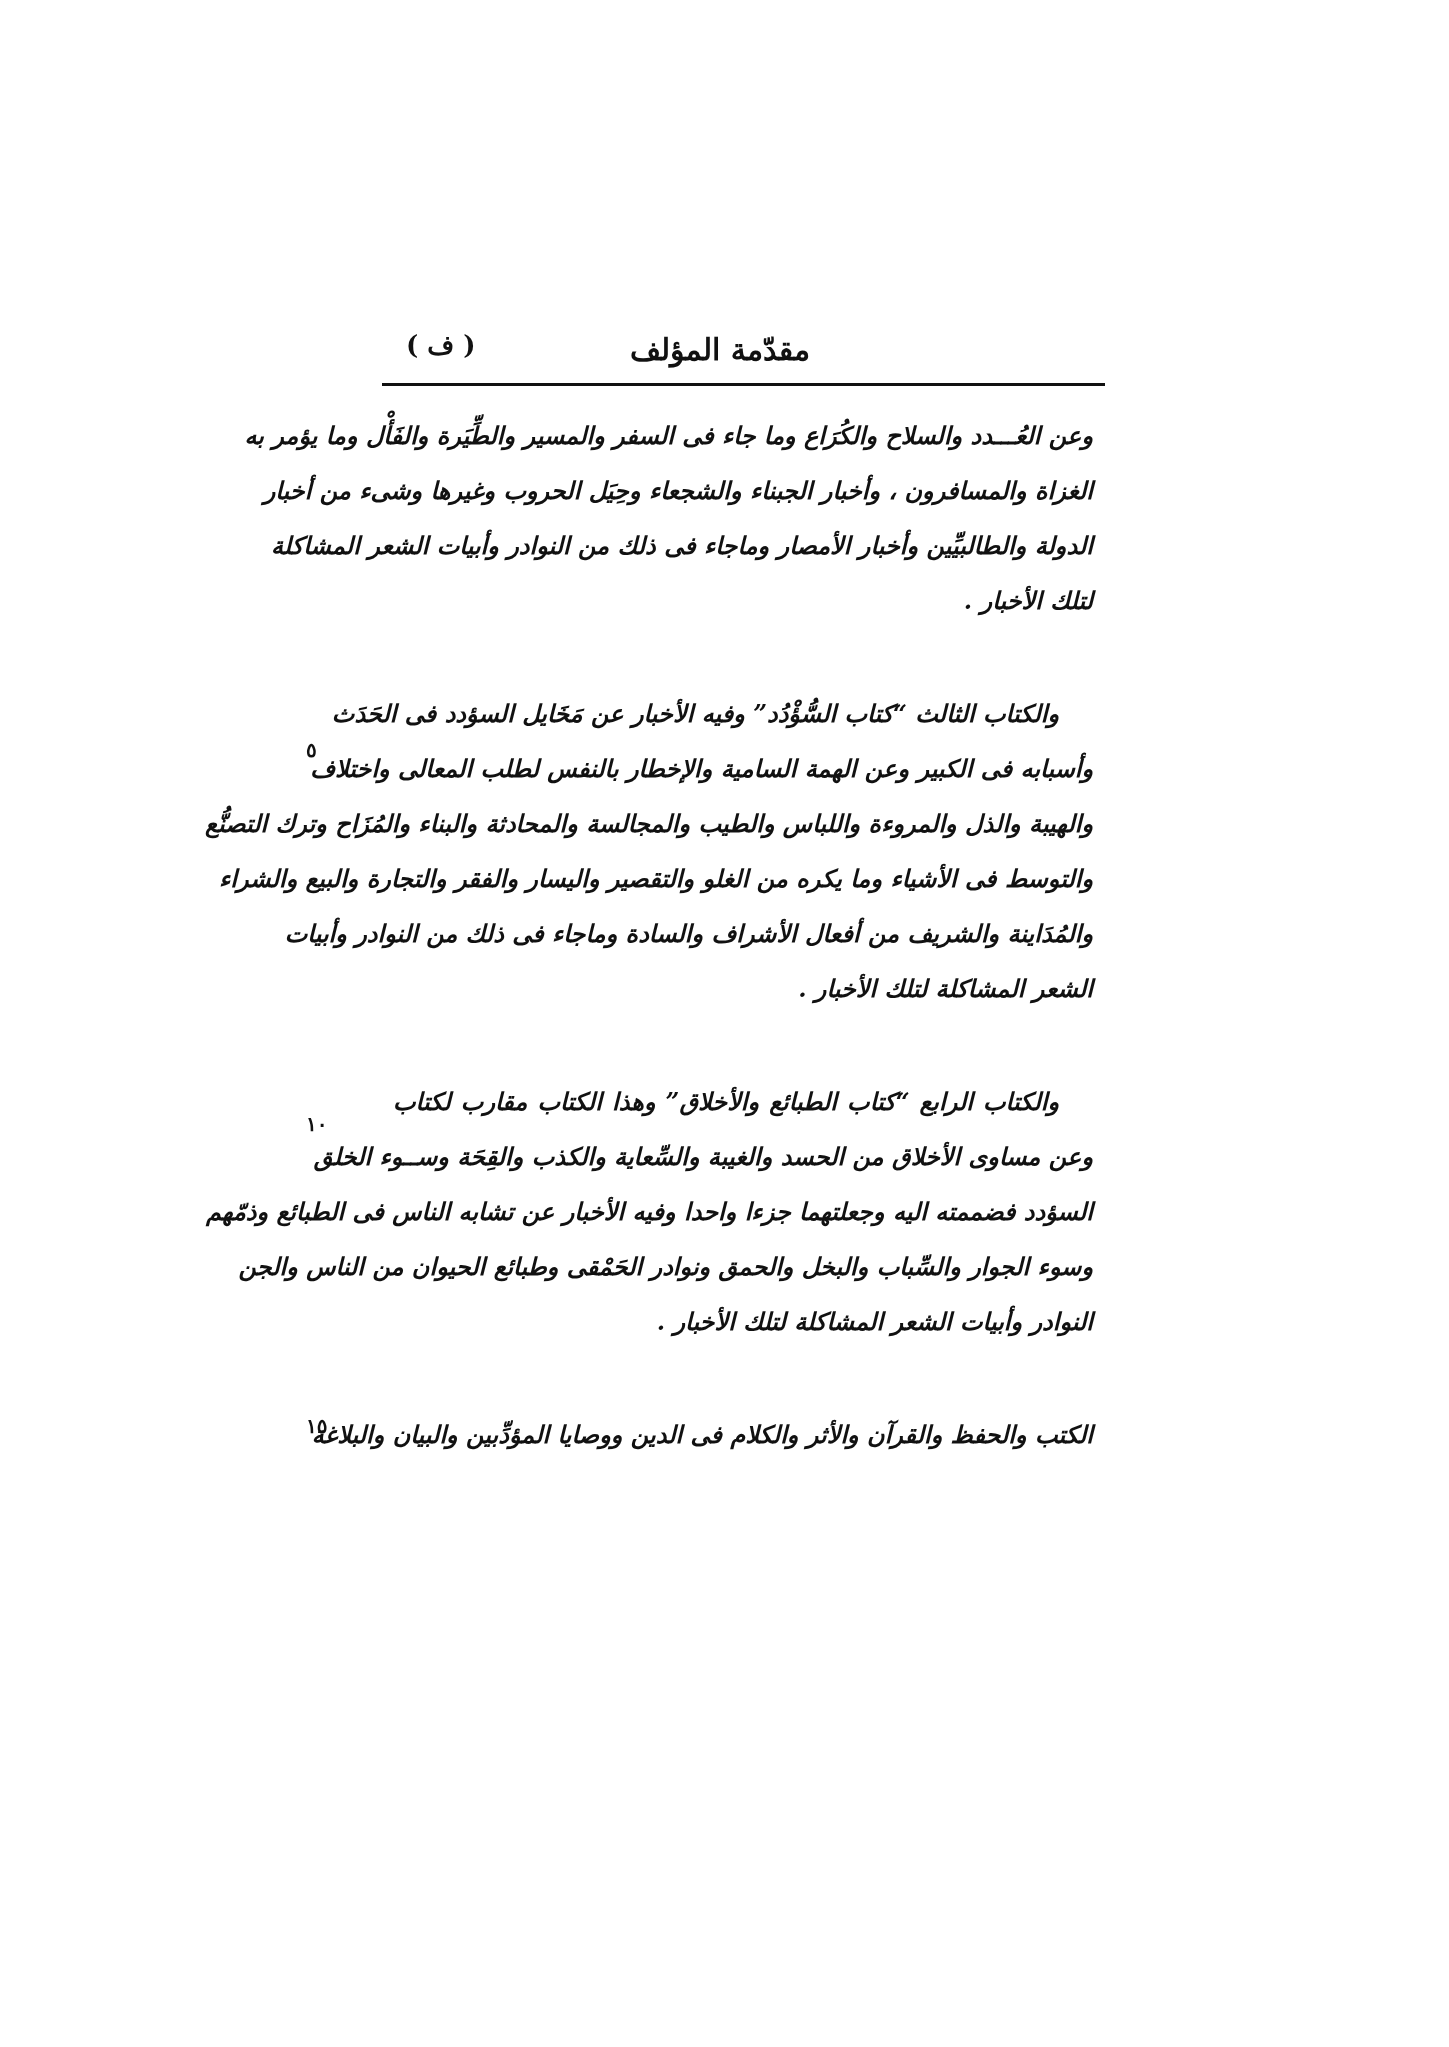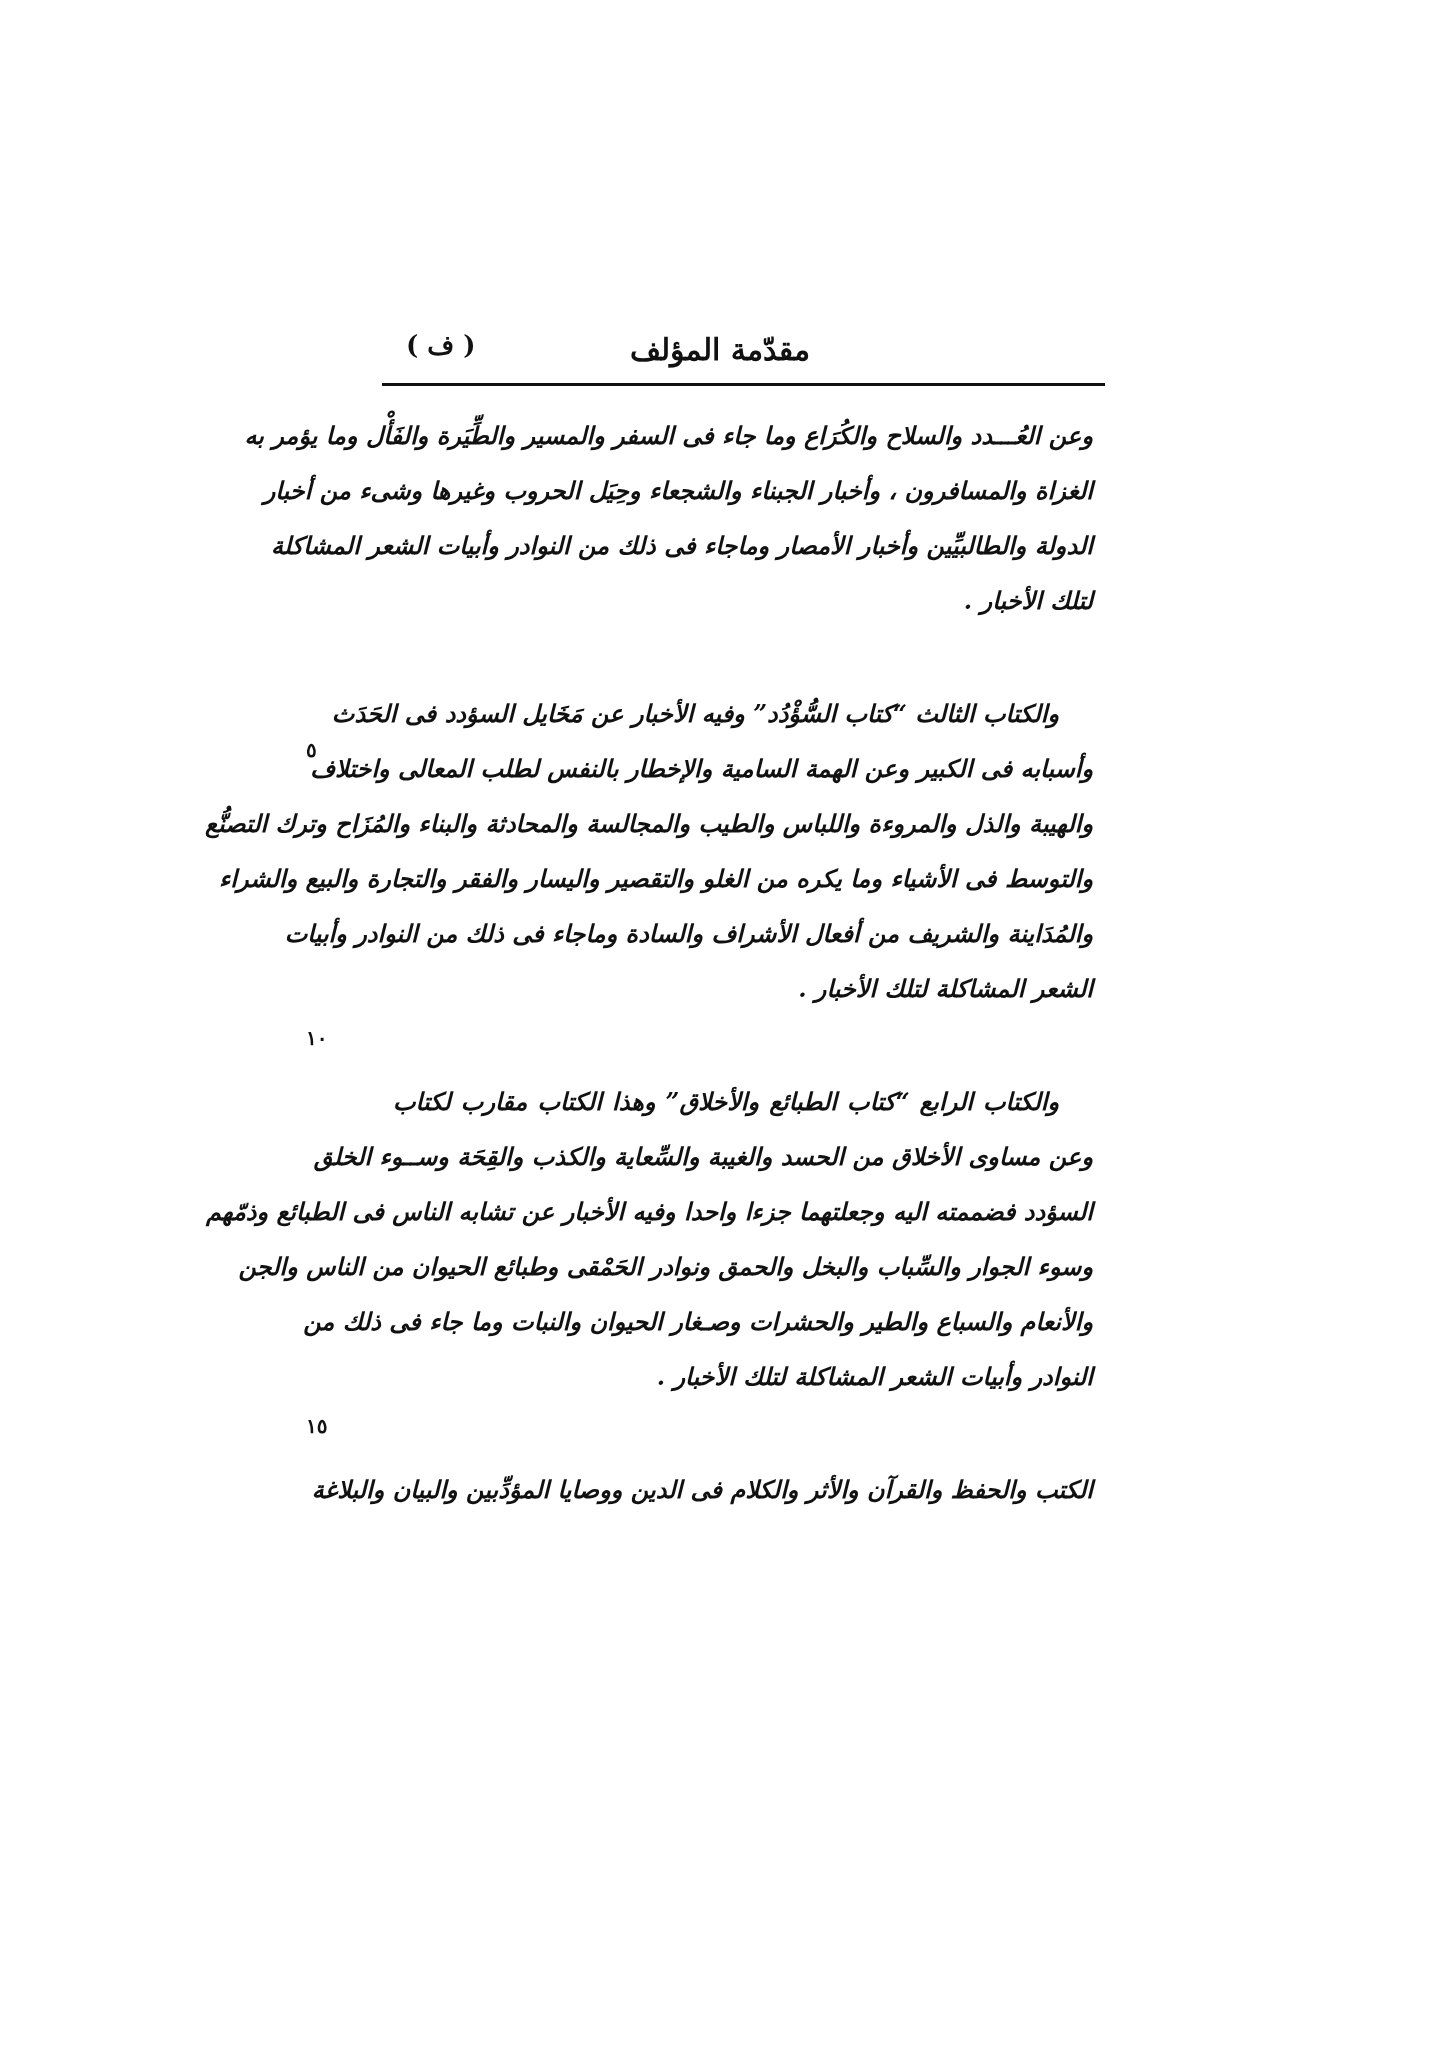--- a/index.html
+++ b/index.html
@@ -124,27 +124,26 @@
       <span class="line">والمُدَاينة والشريف من أفعال الأشراف والسادة وماجاء فى ذلك من النوادر وأبيات</span>
       <span class="line last">الشعر المشاكلة لتلك الأخبار .</span>
     </div>
     <div class="para-gap"></div>
 
     <div class="para">
       <span class="line first">والكتاب الرابع “كتاب الطبائع والأخلاق” وهذا الكتاب مقارب لكتاب</span>
       <span class="line">وعن مساوى الأخلاق من الحسد والغيبة والسِّعاية والكذب والقِحَة وســوء الخلق</span>
       <span class="line">السؤدد فضممته اليه وجعلتهما جزءا واحدا وفيه الأخبار عن تشابه الناس فى الطبائع وذمّهم</span>
       <span class="line">وسوء الجوار والسِّباب والبخل والحمق ونوادر الحَمْقى وطبائع الحيوان من الناس والجن</span>
-      <span class="line">والأنعام والسباع والطير والحشرات وصـغار الحيوان والنبات وما جاء فى ذلك من</span>
       <span class="line last">النوادر وأبيات الشعر المشاكلة لتلك الأخبار .</span>
     </div>
     <div class="para-gap"></div>
 
     <div class="para">
       <span class="line">الكتب والحفظ والقرآن والأثر والكلام فى الدين ووصايا المؤدِّبين والبيان والبلاغة</span>
     </div>
   </div>
 
   <span class="margin-num" style="top:738px;">٥</span>
-  <span class="margin-num" style="top:1026px;">١٠</span>
+  <span class="margin-num" style="top:1112px;">١٠</span>
   <span class="margin-num" style="top:1414px;">١٥</span>
 
 </div>
 
 </body></html>

